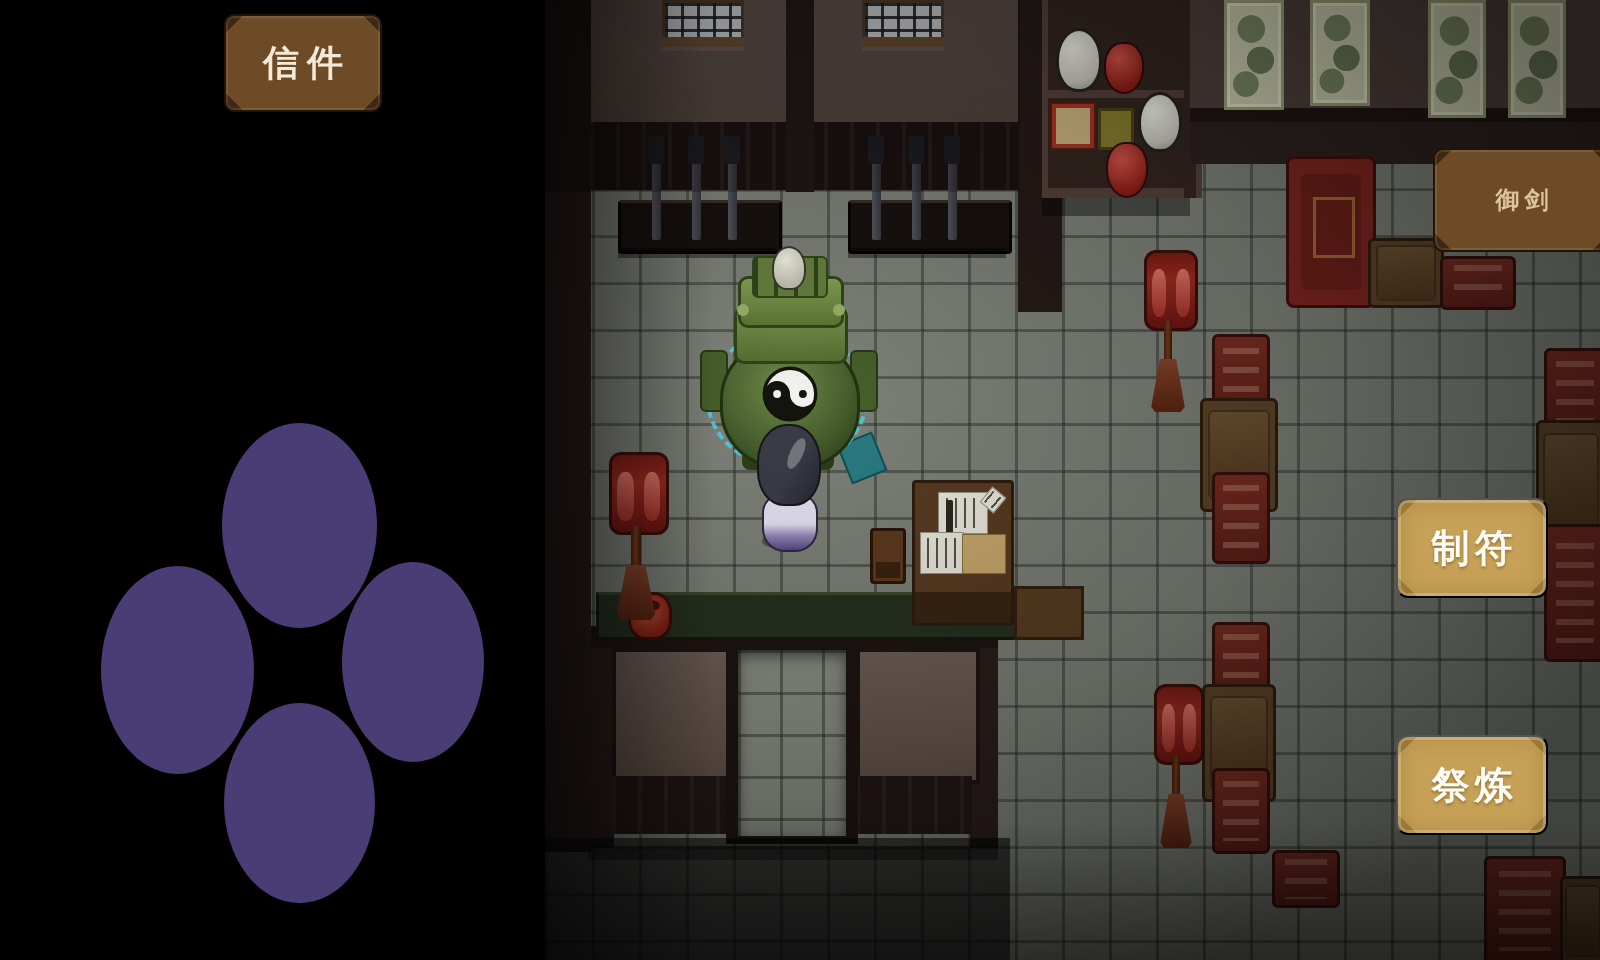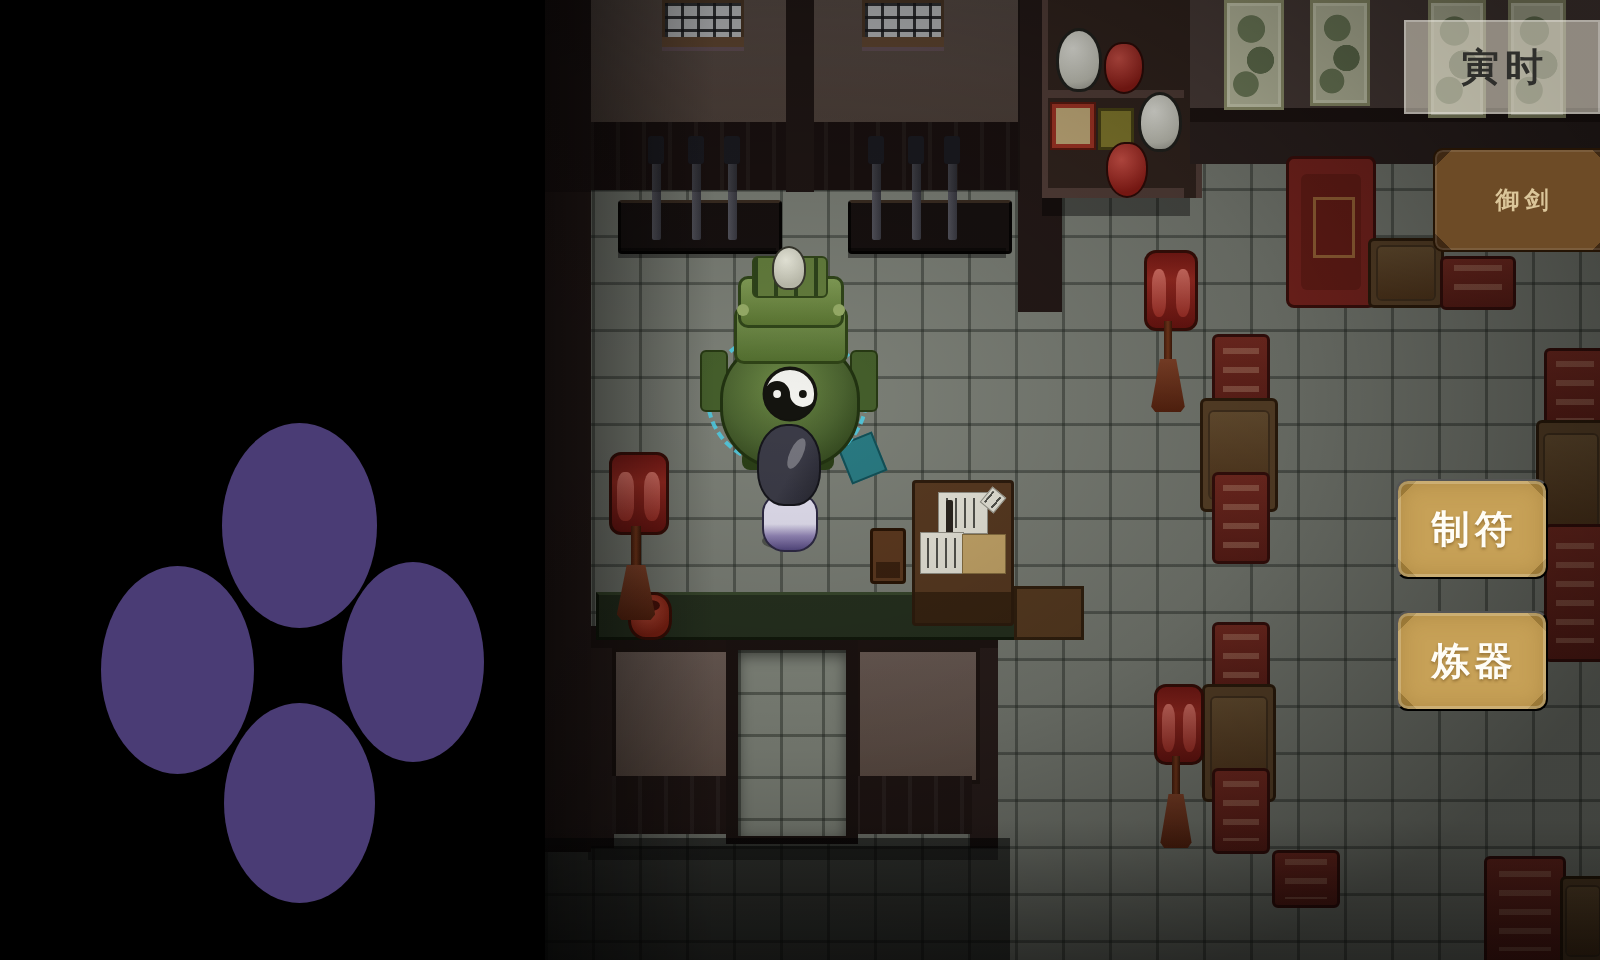--- a/index.html
+++ b/index.html
@@ -246,26 +246,26 @@
   <div class="abs" style="left:762px;top:532px;width:52px;height:18px;background:rgba(0,0,0,.35);border-radius:50%"></div>
   <div class="abs char-body" style="left:762px;top:494px;width:52px;height:54px"></div>
   <div class="abs char-hair" style="left:757px;top:424px;width:60px;height:78px"></div>
 
   <div class="abs ov ov-topleft" style="left:545px;top:0;width:475px;height:192px"></div>
   <div class="abs ov ov-left" style="left:545px;top:0;width:170px;height:960px"></div>
   <div class="abs ov ov-bottom" style="left:545px;top:838px;width:465px;height:122px"></div>
   <div class="abs ov ov-bottomgrad" style="left:545px;top:820px;width:1055px;height:140px"></div>
   <div class="abs ov vignette" style="left:545px;top:0;width:1055px;height:960px"></div>
 
-
-  <div class="abs hud time-badge" style="left:1404px;top:20px;width:196px;height:94px;cursor:default">寅时</div>
+  <button class="abs hud btn-brown" style="left:224px;top:14px;width:158px;height:98px">信件</button>
+
 
   <button class="abs hud btn-brown btn-sword" style="left:1412px;top:148px;width:178px;height:104px">御剑</button>
 
-  <button class="abs hud btn-tan" style="left:1396px;top:479px;width:152px;height:100px">制符</button>
-  <button class="abs hud btn-tan" style="left:1396px;top:611px;width:152px;height:100px">炼器</button>
+  <button class="abs hud btn-tan" style="left:1396px;top:498px;width:152px;height:100px">制符</button>
+  <button class="abs hud btn-tan" style="left:1396px;top:735px;width:152px;height:100px">祭炼</button>
 
   <div class="abs dpad-btn" style="left:222px;top:423px;width:155px;height:205px"></div>
   <div class="abs dpad-btn" style="left:101px;top:566px;width:153px;height:208px"></div>
   <div class="abs dpad-btn" style="left:342px;top:562px;width:142px;height:200px"></div>
   <div class="abs dpad-btn" style="left:224px;top:703px;width:151px;height:200px"></div>
 
 </div>
 
 </body></html>

